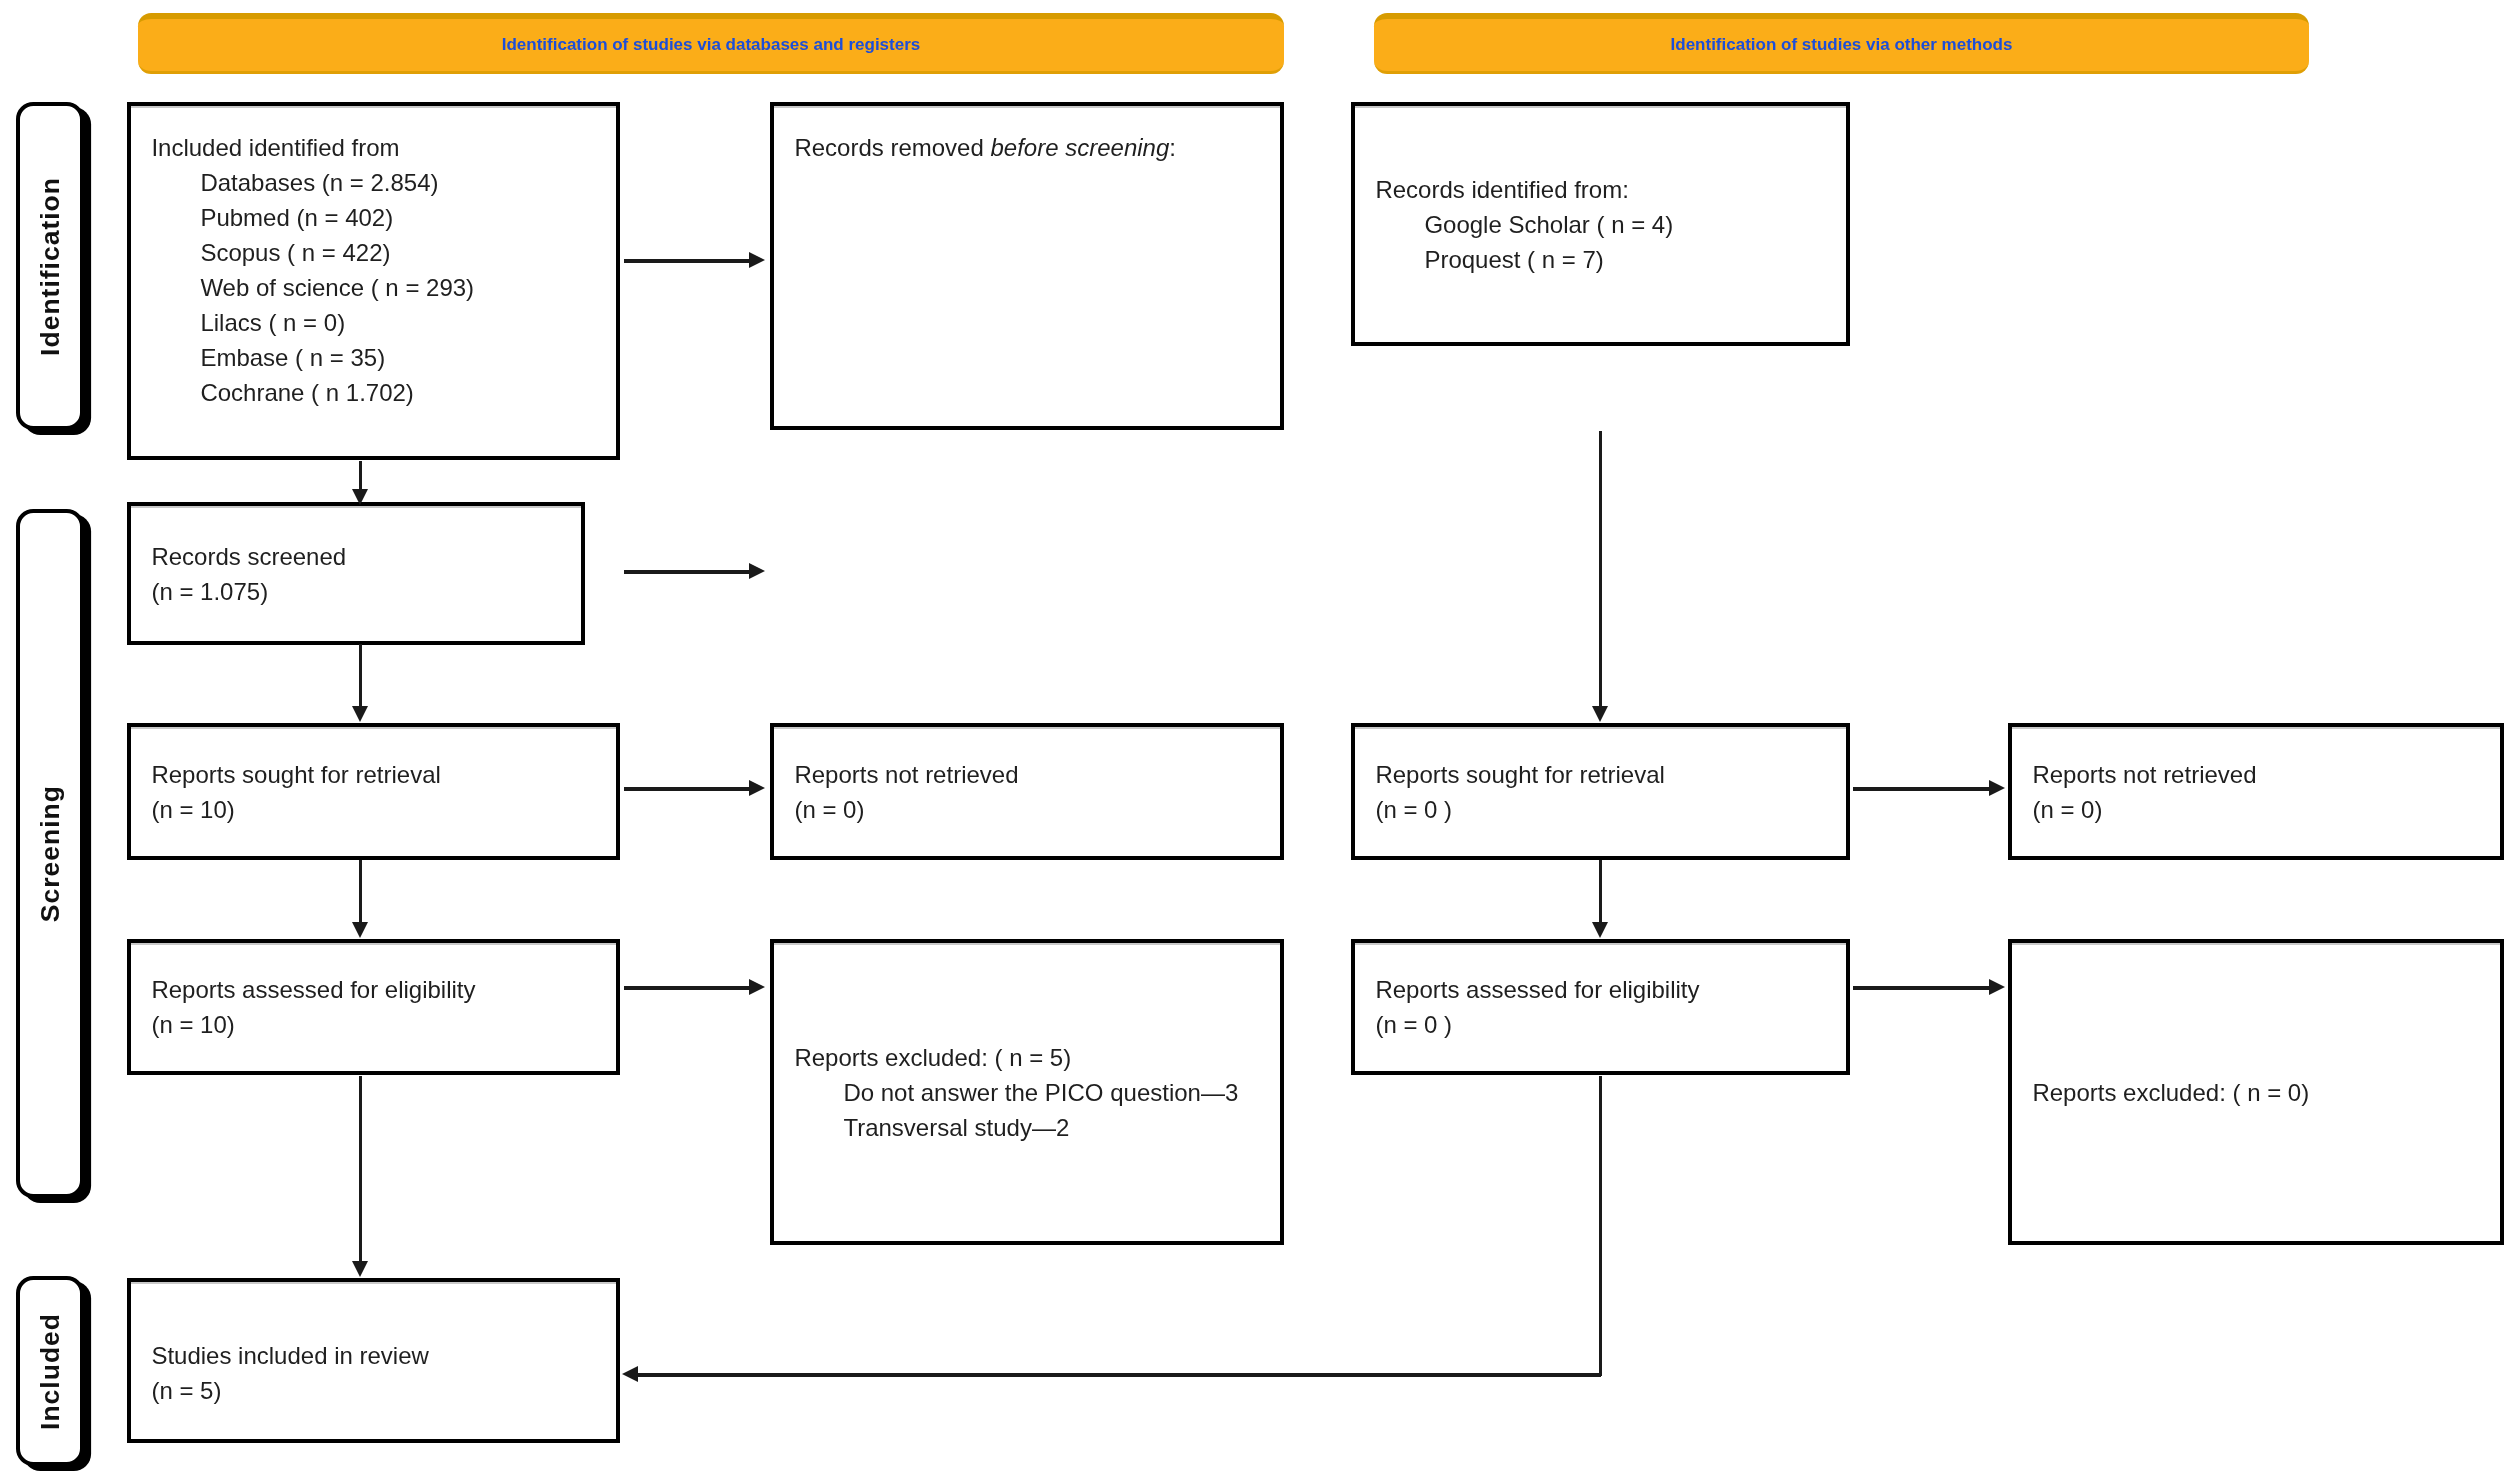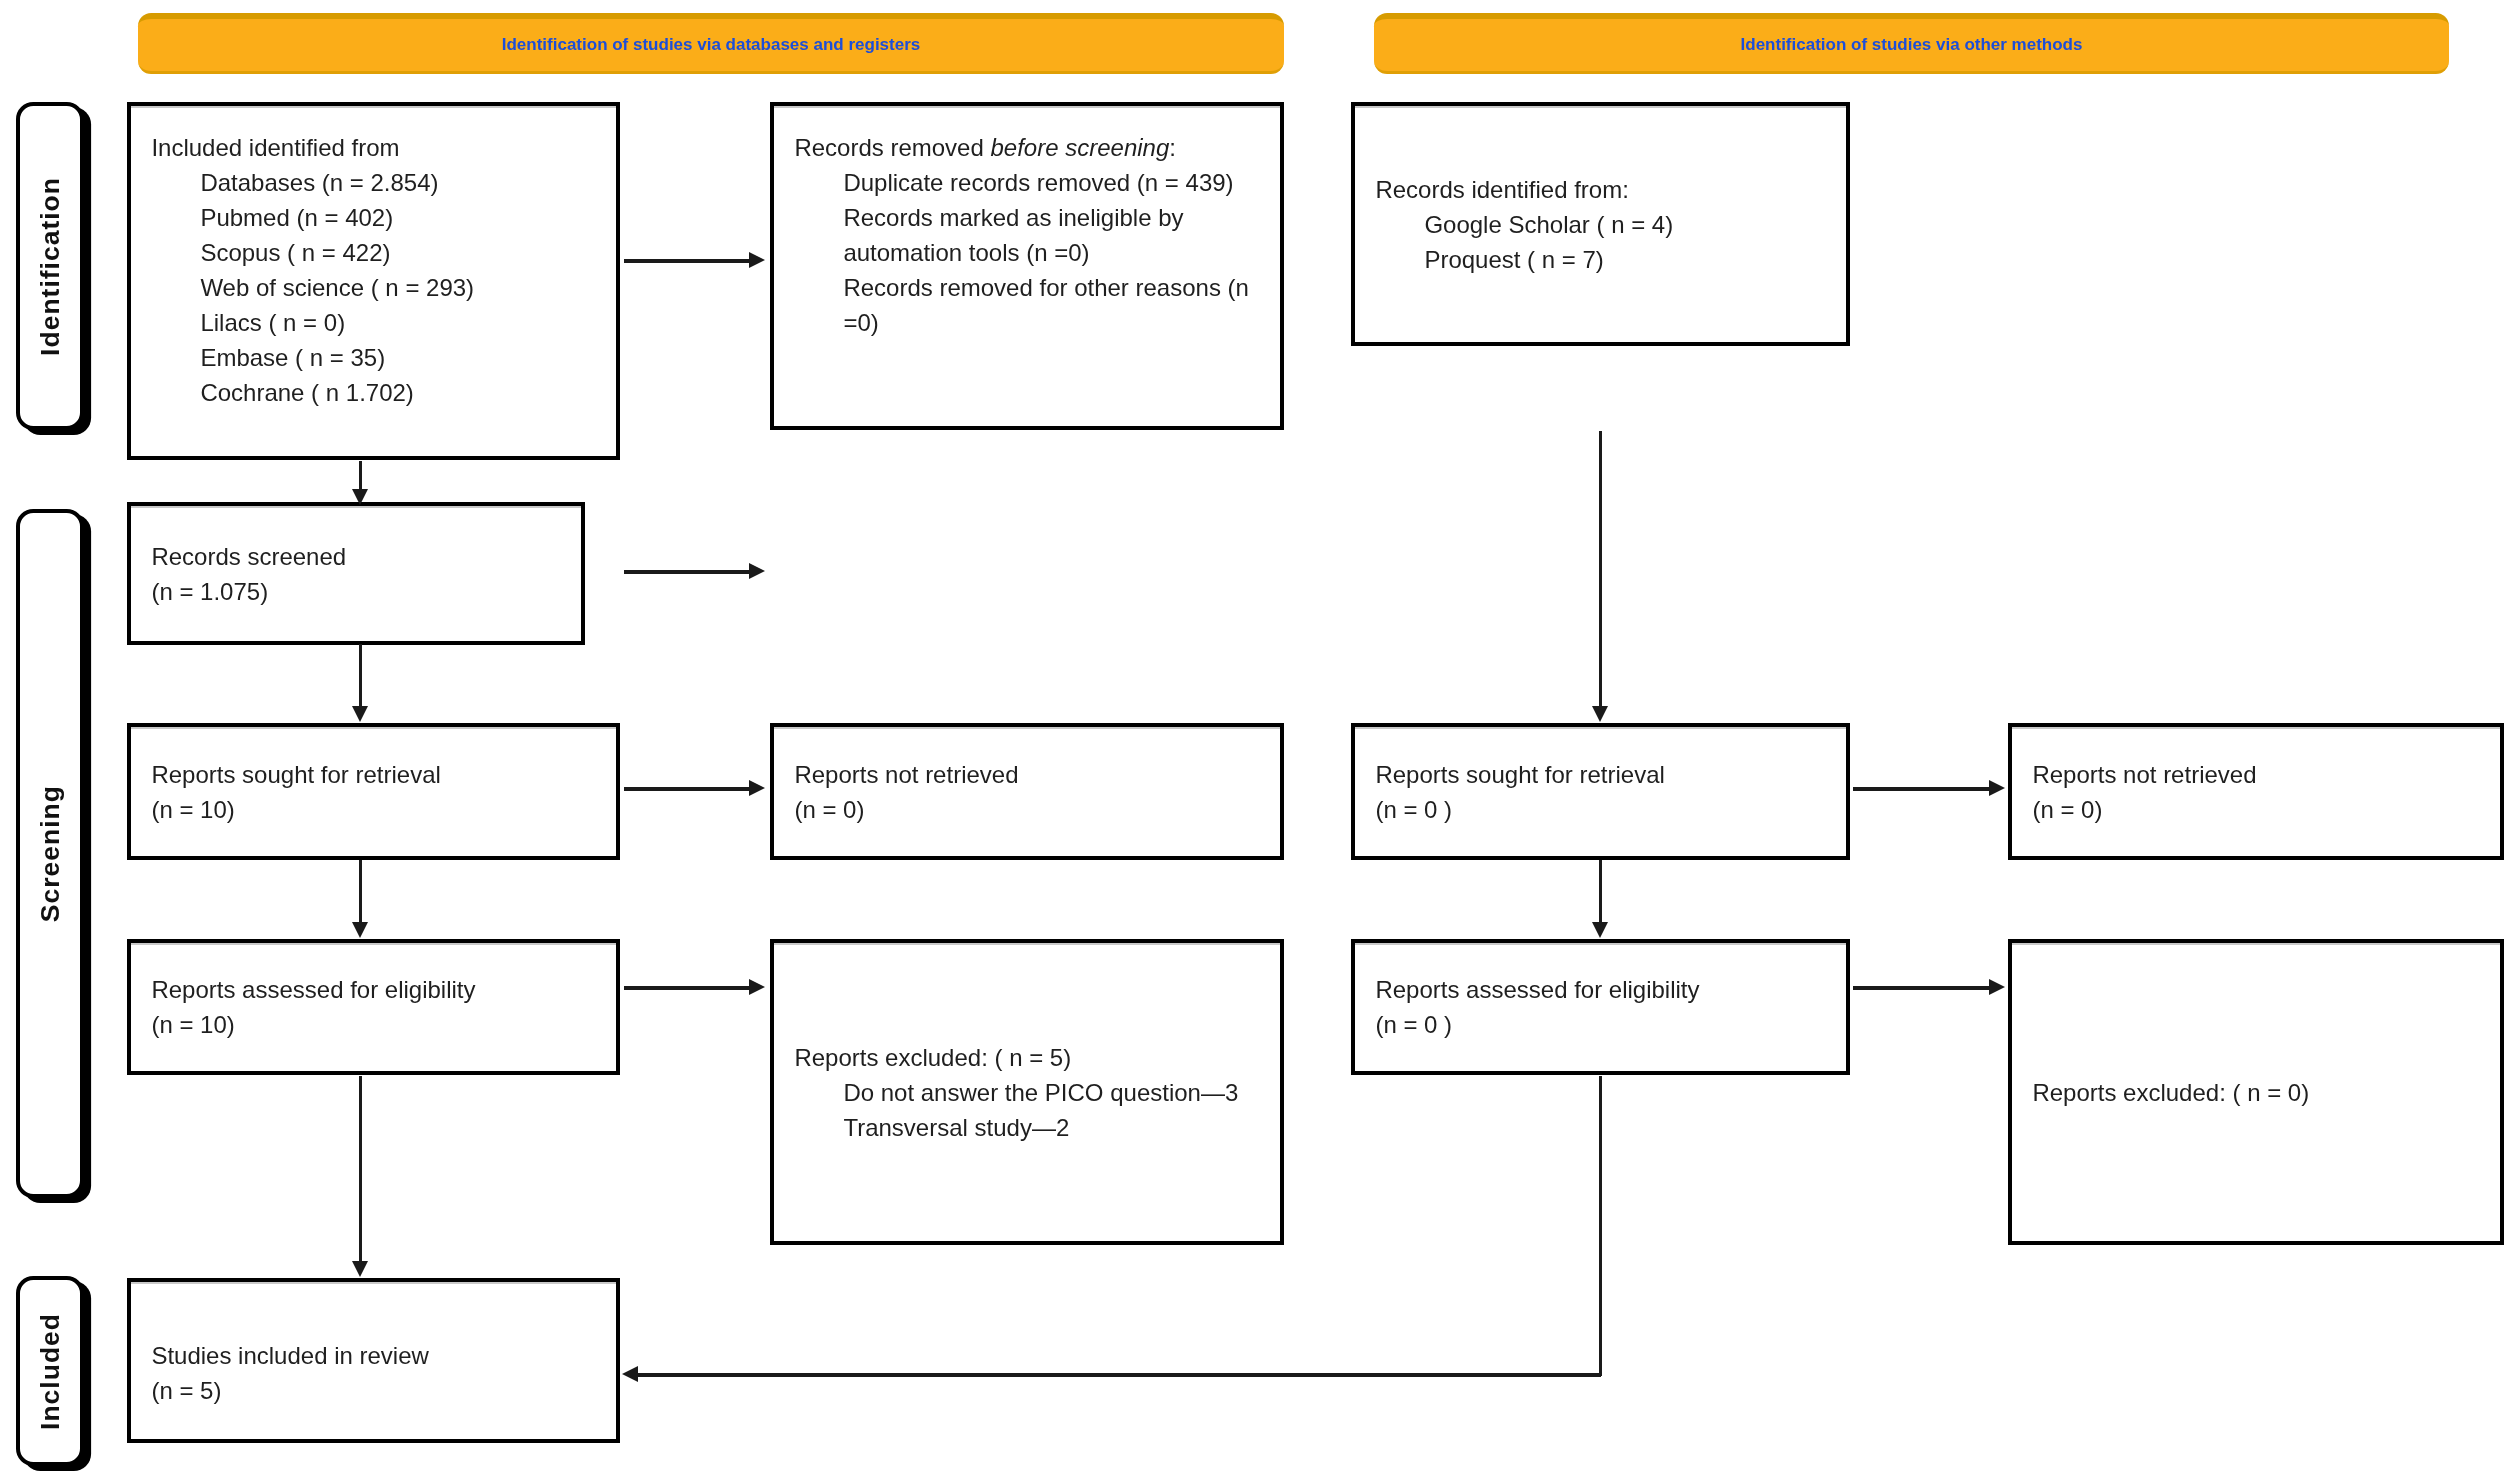--- a/index.html
+++ b/index.html
@@ -76,21 +76,21 @@
   }
 </style>
 </head>
 <body>
 
 <div id="canvas">
 
   <div class="header" style="left:138px; top:13.2px; width:1146px; height:61px;">
     <span>Identification of studies via databases and registers</span>
   </div>
-  <div class="header" style="left:1374px; top:13.2px; width:1075px; height:61px;">
+  <div class="header" style="left:1374px; top:13.2px; width:935px; height:61px;">
     <span>Identification of studies via other methods</span>
   </div>
 
   <div class="stage" style="left:16.3px; top:102px; width:68px; height:328px;">
     <span>Identification</span>
   </div>
   <div class="stage" style="left:16.3px; top:509px; width:68px; height:689px;">
     <span>Screening</span>
   </div>
   <div class="stage" style="left:16.3px; top:1276px; width:68px; height:190px;">
@@ -125,25 +125,20 @@
     <div class="line">(n = 10)</div>
   </div>
 
   <div class="box" style="left:127px; top:1278px; width:493px; height:165px; padding-top:56px;">
     <div class="line">Studies included in review</div>
     <div class="line">(n = 5)</div>
   </div>
 
   <div class="box" style="left:770px; top:102px; width:514px; height:328px;">
     <div class="line"><span>Records removed </span><em class="it">before screening</em><span>:</span></div>
-    <div class="sub">
-      <div class="line">Duplicate records removed  (n = 439)</div>
-      <div class="line">Records marked as ineligible by automation tools (n =0)</div>
-      <div class="line">Records removed for other reasons (n =0)</div>
-    </div>
   </div>
 
 
   <div class="box vcenter" style="left:770px; top:723px; width:514px; height:137px;">
     <div class="line">Reports not retrieved</div>
     <div class="line">(n = 0)</div>
   </div>
 
   <div class="box" style="left:770px; top:939px; width:514px; height:306px; padding-top:97px;">
     <div class="line">Reports excluded: ( n = 5)</div>

